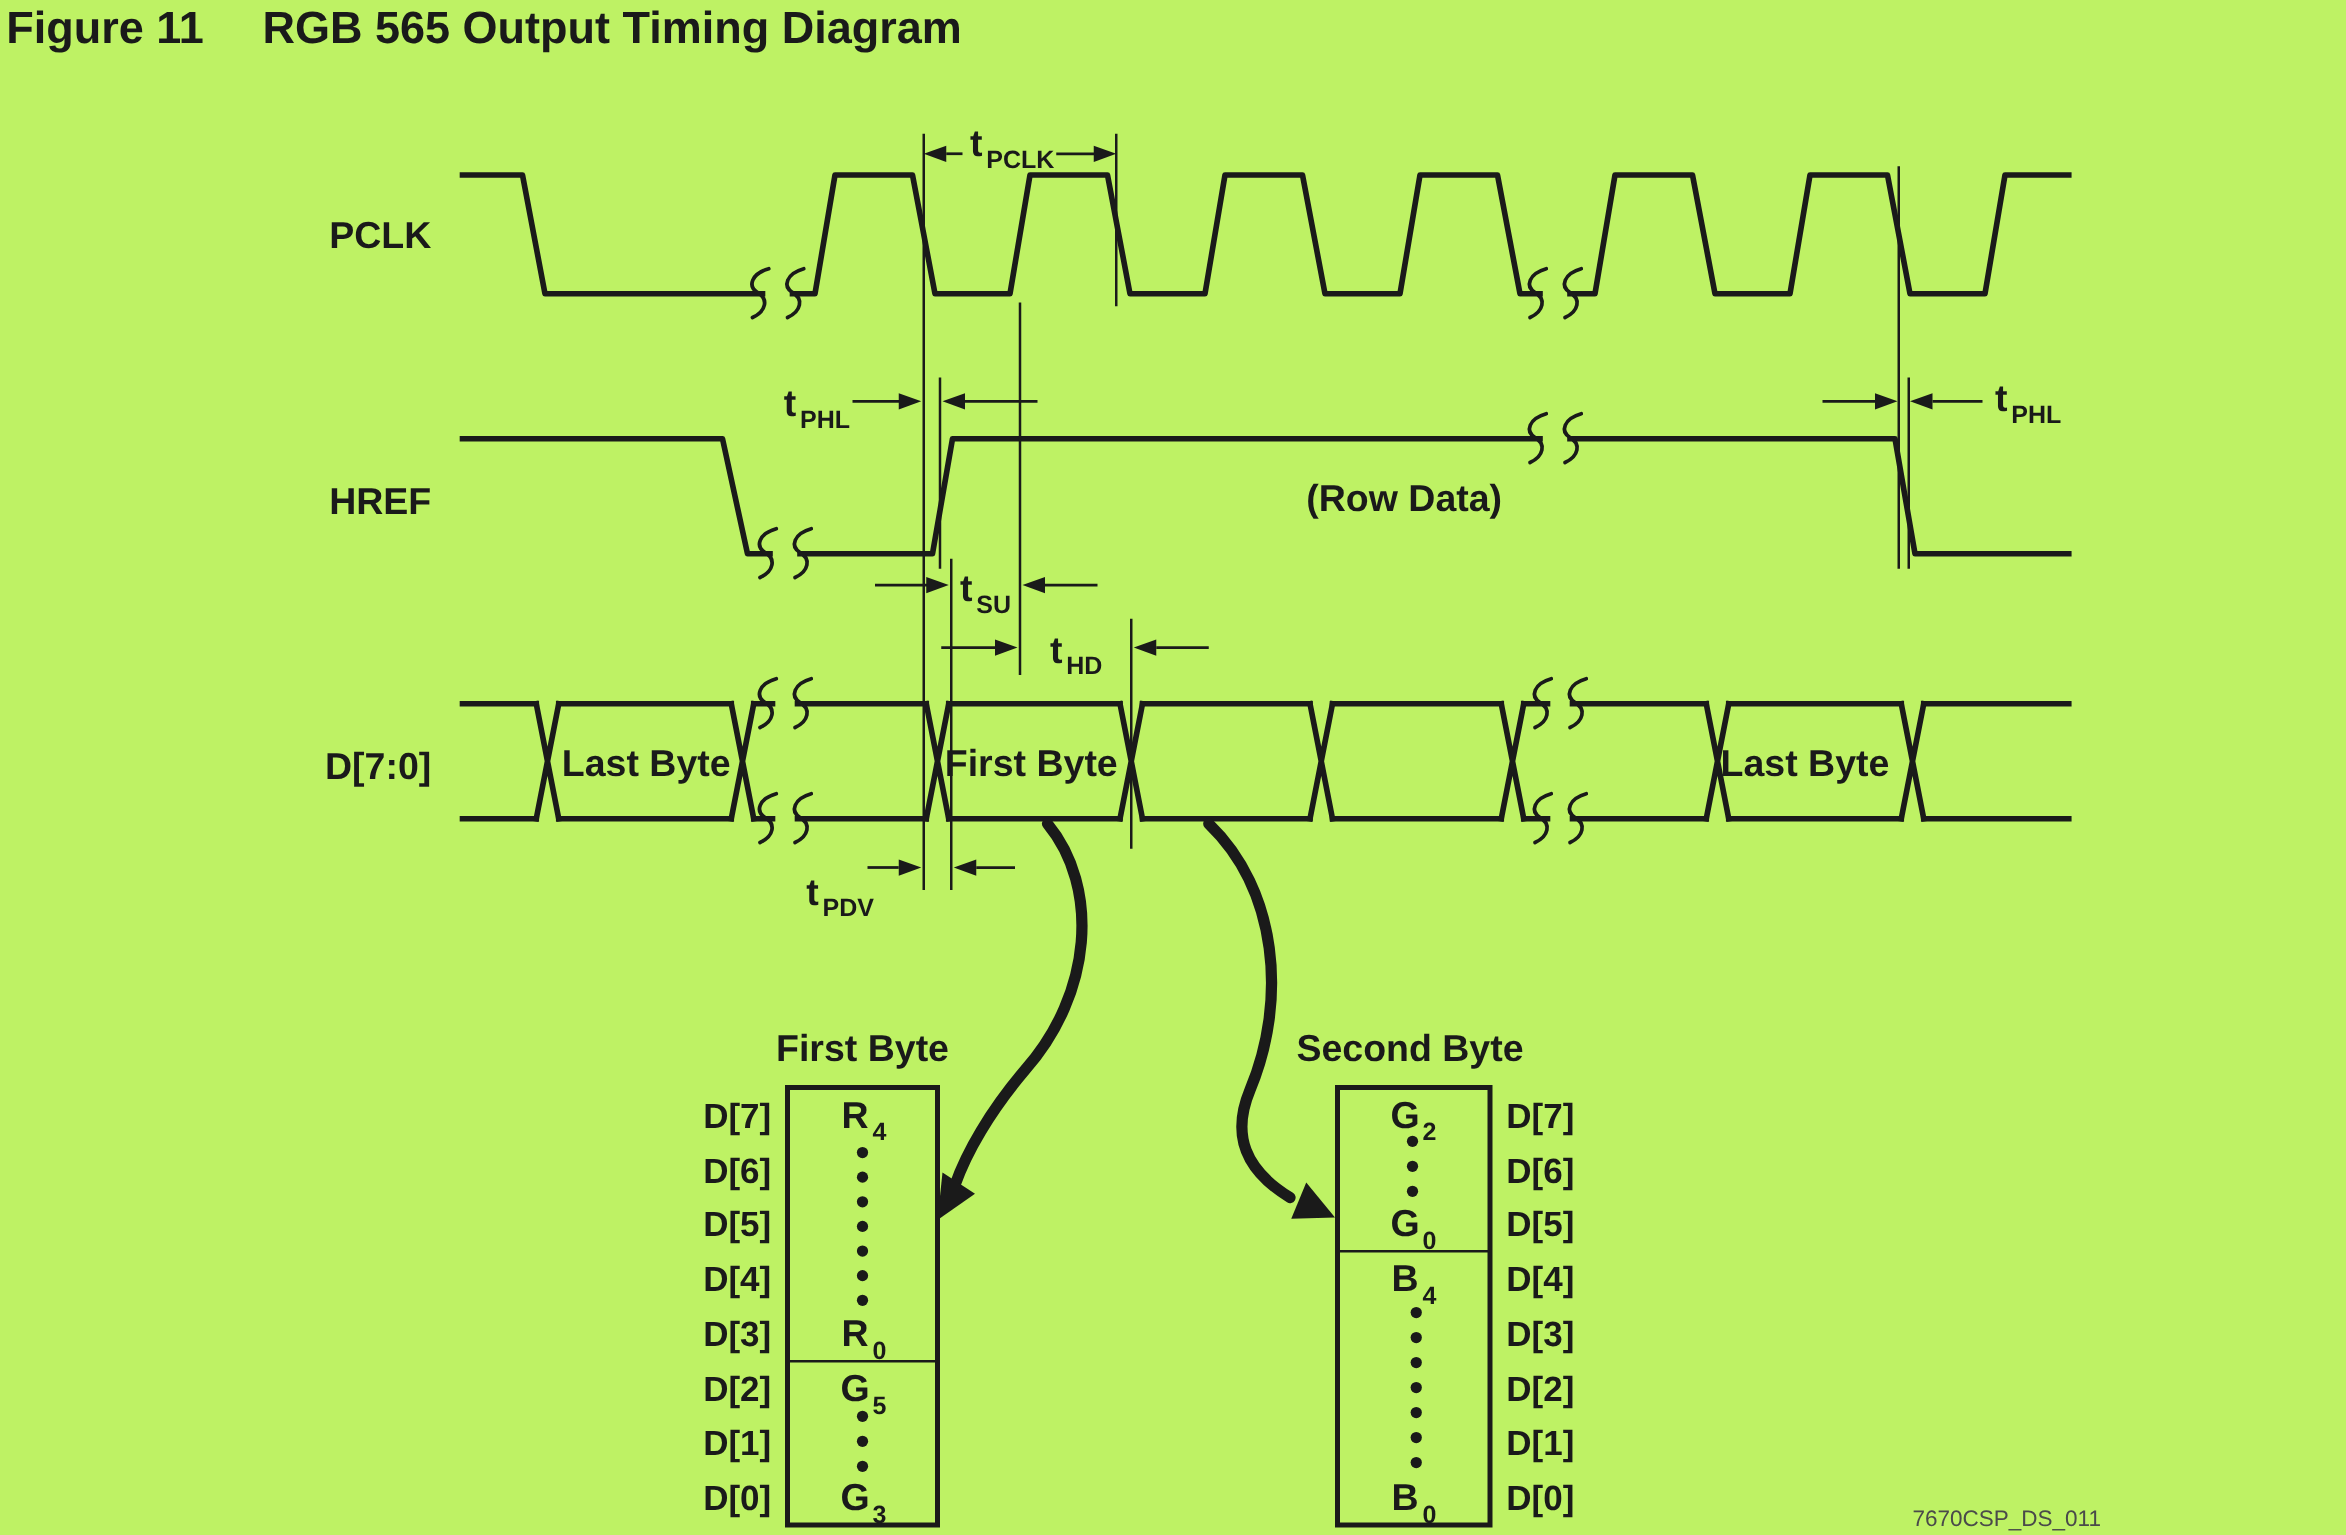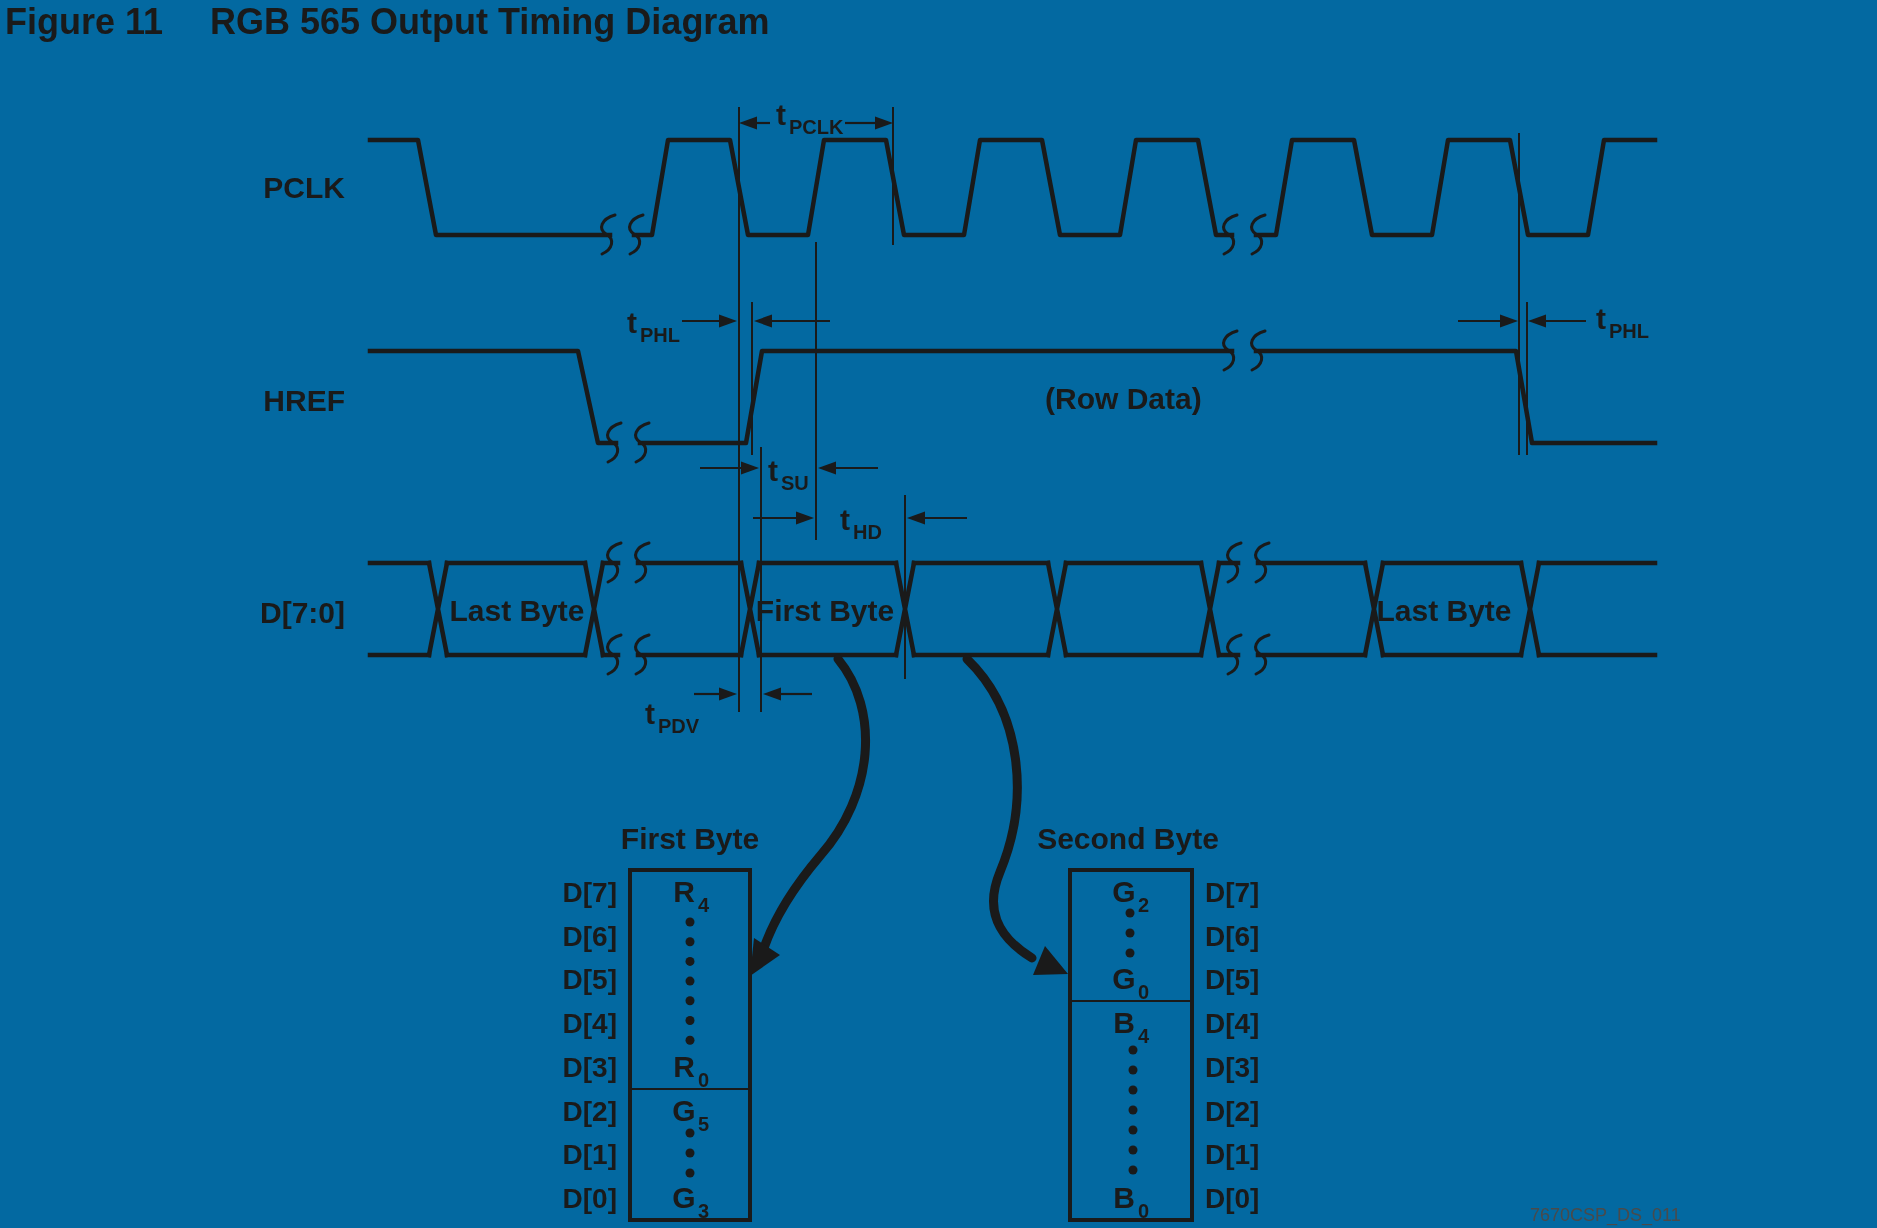--- a/index.html
+++ b/index.html
@@ -1,16 +1,16 @@
 <!DOCTYPE html>
 <html><head>
 <meta charset="utf-8">
 <style>
   html,body{margin:0;padding:0;background:#ffffff;}
-  .page{position:relative;width:1877px;height:1228px;background:#0369a1;overflow:hidden;}
+  .page{position:relative;width:1877px;height:1228px;background:#bef264;overflow:hidden;}
   svg{display:block;}
   text{font-family:"Liberation Sans",sans-serif;fill:#1a1a1a;}
   .t-title{font-size:36px;font-weight:bold;}
   .t-sig{font-size:30px;font-weight:bold;}
   .t-bus{font-size:30px;font-weight:bold;}
   .t-base{font-size:30px;font-weight:bold;}
   .t-sub{font-size:20px;font-weight:bold;}
   .t-hdr{font-size:30px;font-weight:bold;}
   .t-bit{font-size:28px;font-weight:bold;}
   .t-cell{font-size:30px;font-weight:bold;}

